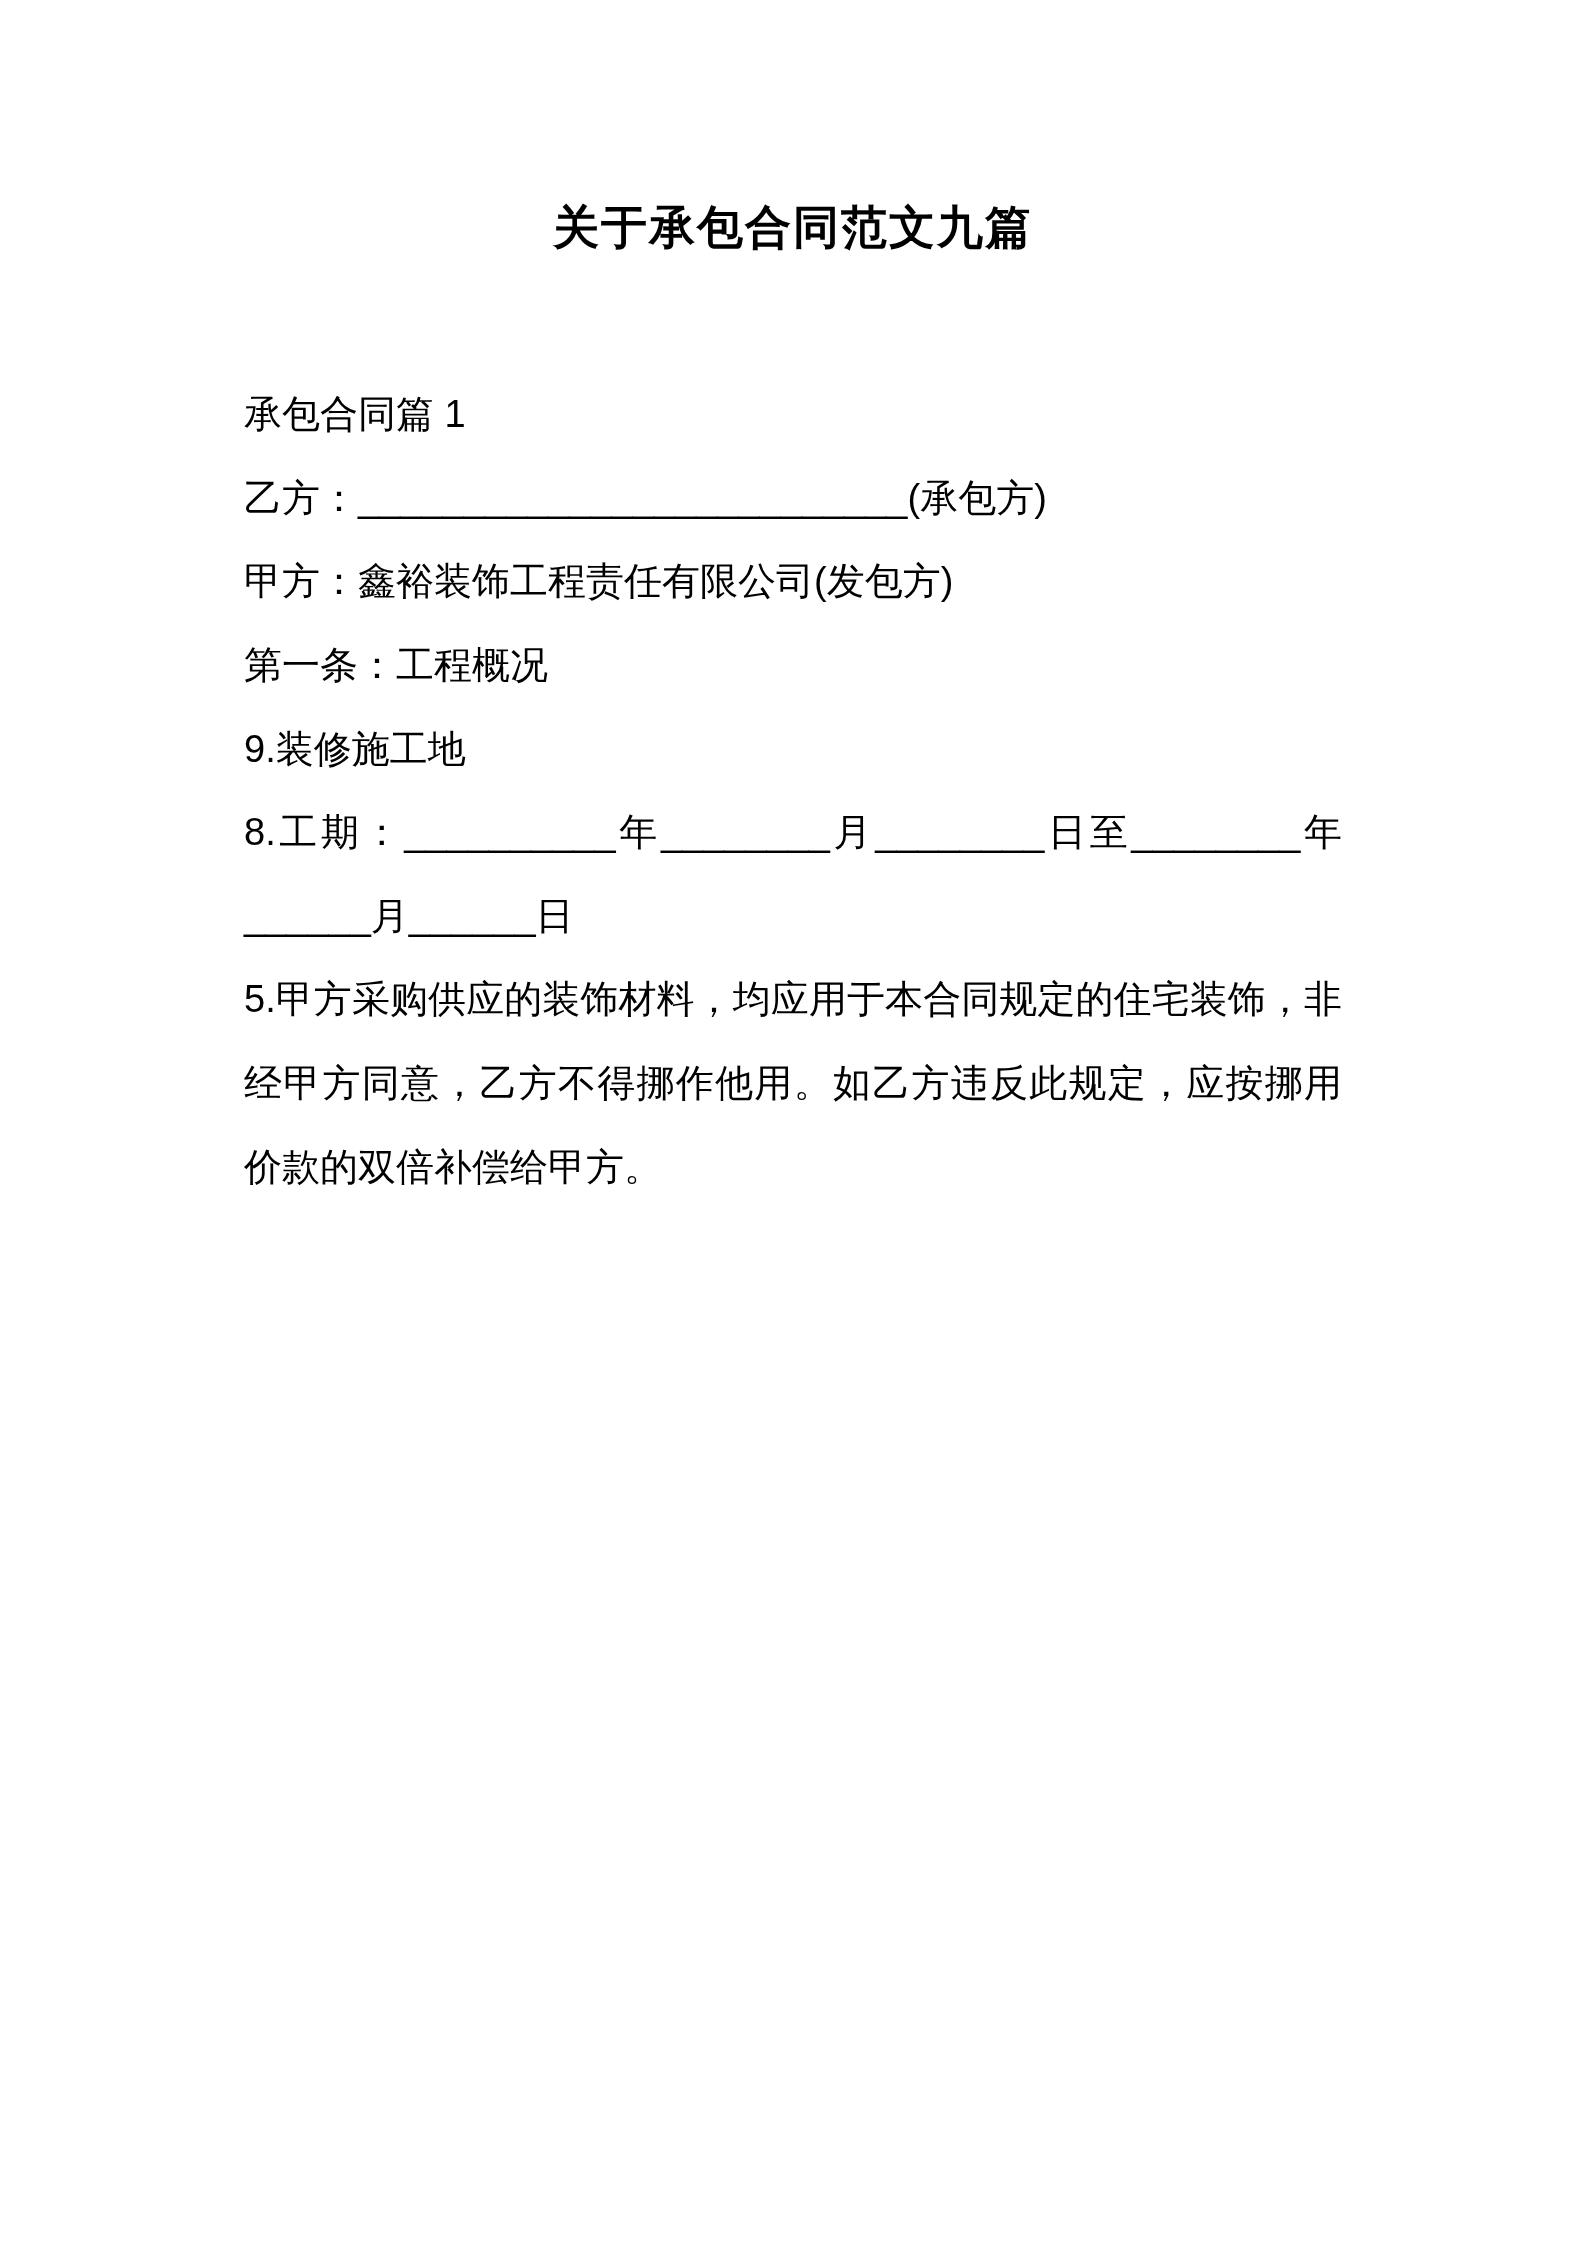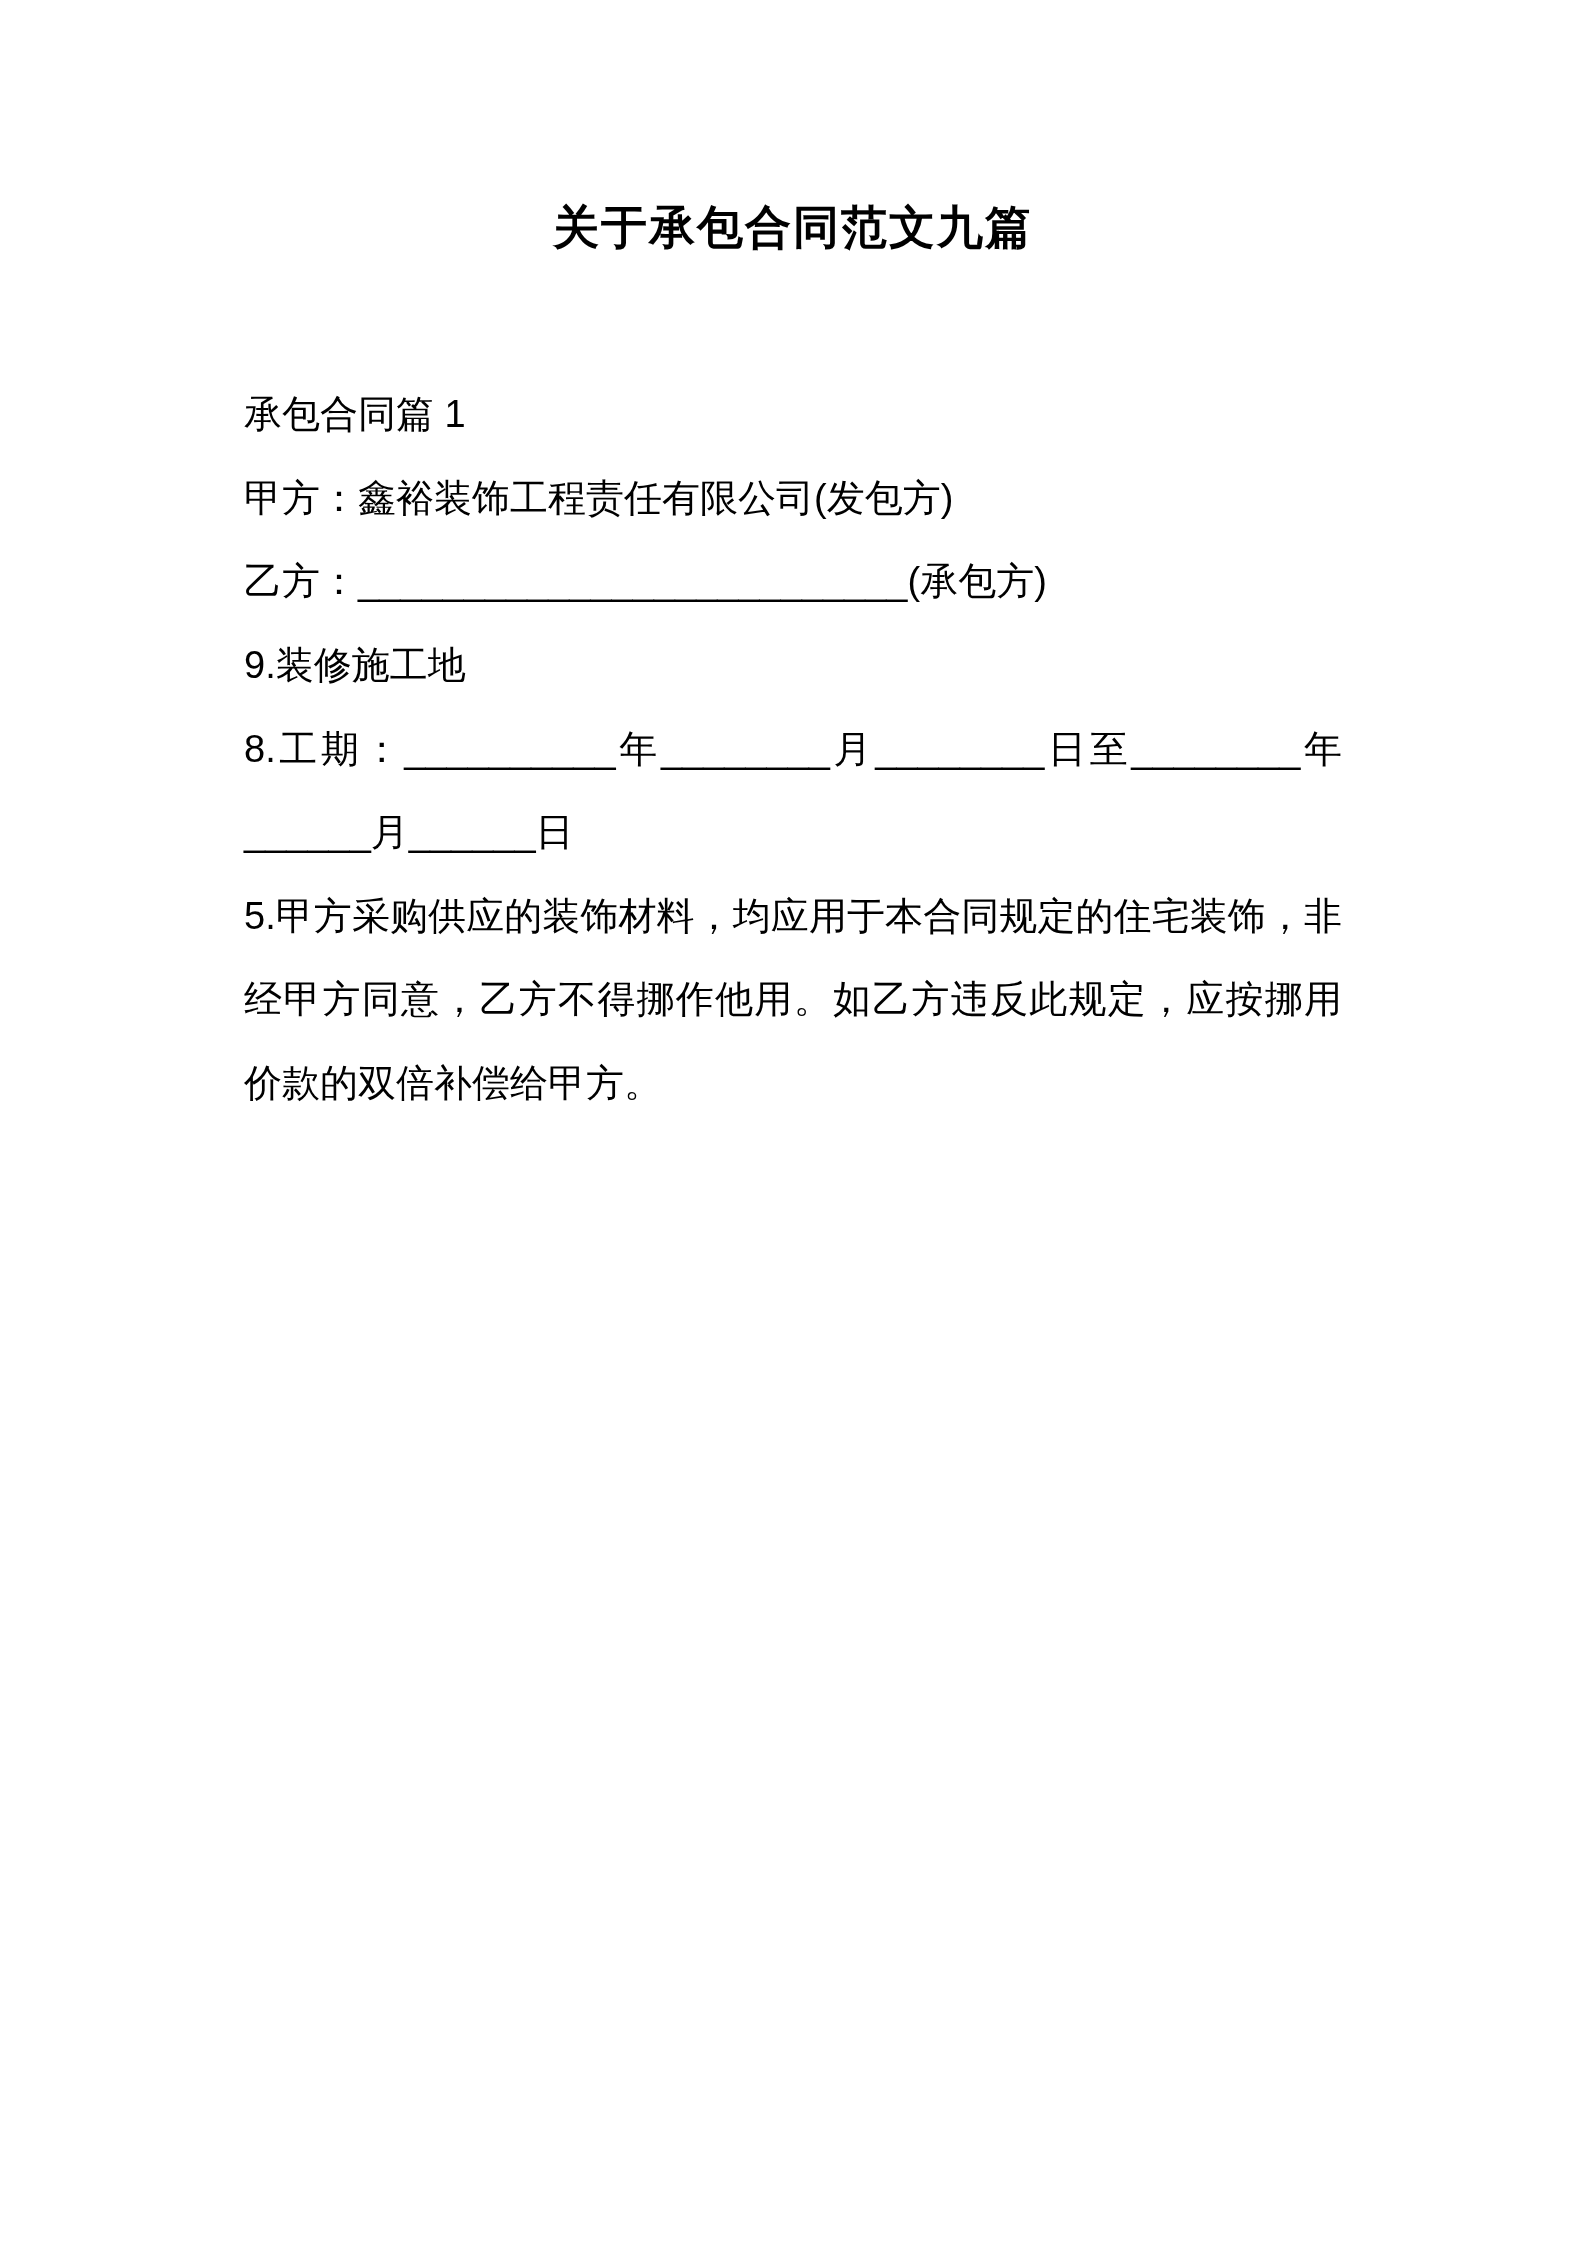--- a/index.html
+++ b/index.html
@@ -42,19 +42,20 @@
   }
 </style>
 </head>
 <body>
 
 <div class="page">
   <h1 class="doc-title">关于承包合同范文九篇</h1>
 
   <div class="doc-body">
     <p class="para">承包合同篇 1</p>
+    <p class="para">乙方：__________________________(承包方)</p>
     <p class="para">甲方：鑫裕装饰工程责任有限公司(发包方)</p>
-    <p class="para">乙方：__________________________(承包方)</p>
+    <p class="para">第一条：工程概况</p>
     <p class="para">9.装修施工地</p>
     <p class="para">8.工期：__________年________月________日至________年______月______日</p>
     <p class="para">5.甲方采购供应的装饰材料，均应用于本合同规定的住宅装饰，非经甲方同意，乙方不得挪作他用。如乙方违反此规定，应按挪用价款的双倍补偿给甲方。</p>
   </div>
 </div>
 
 </body></html>

